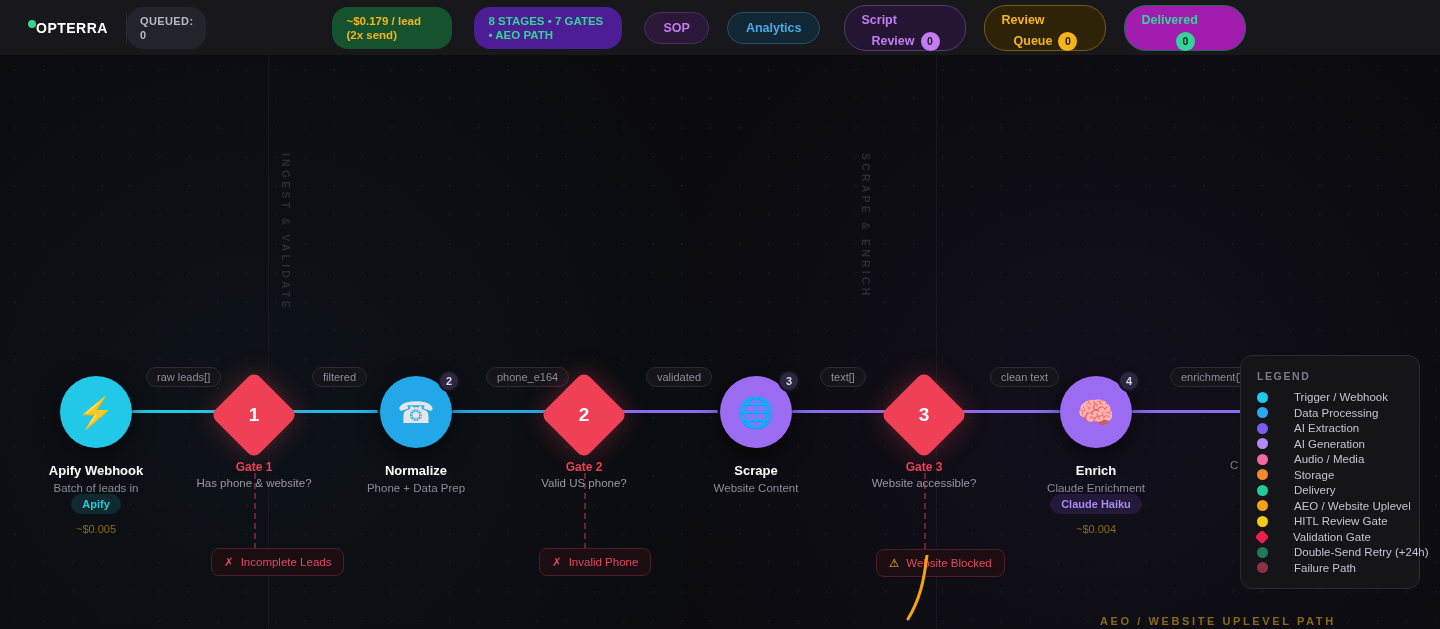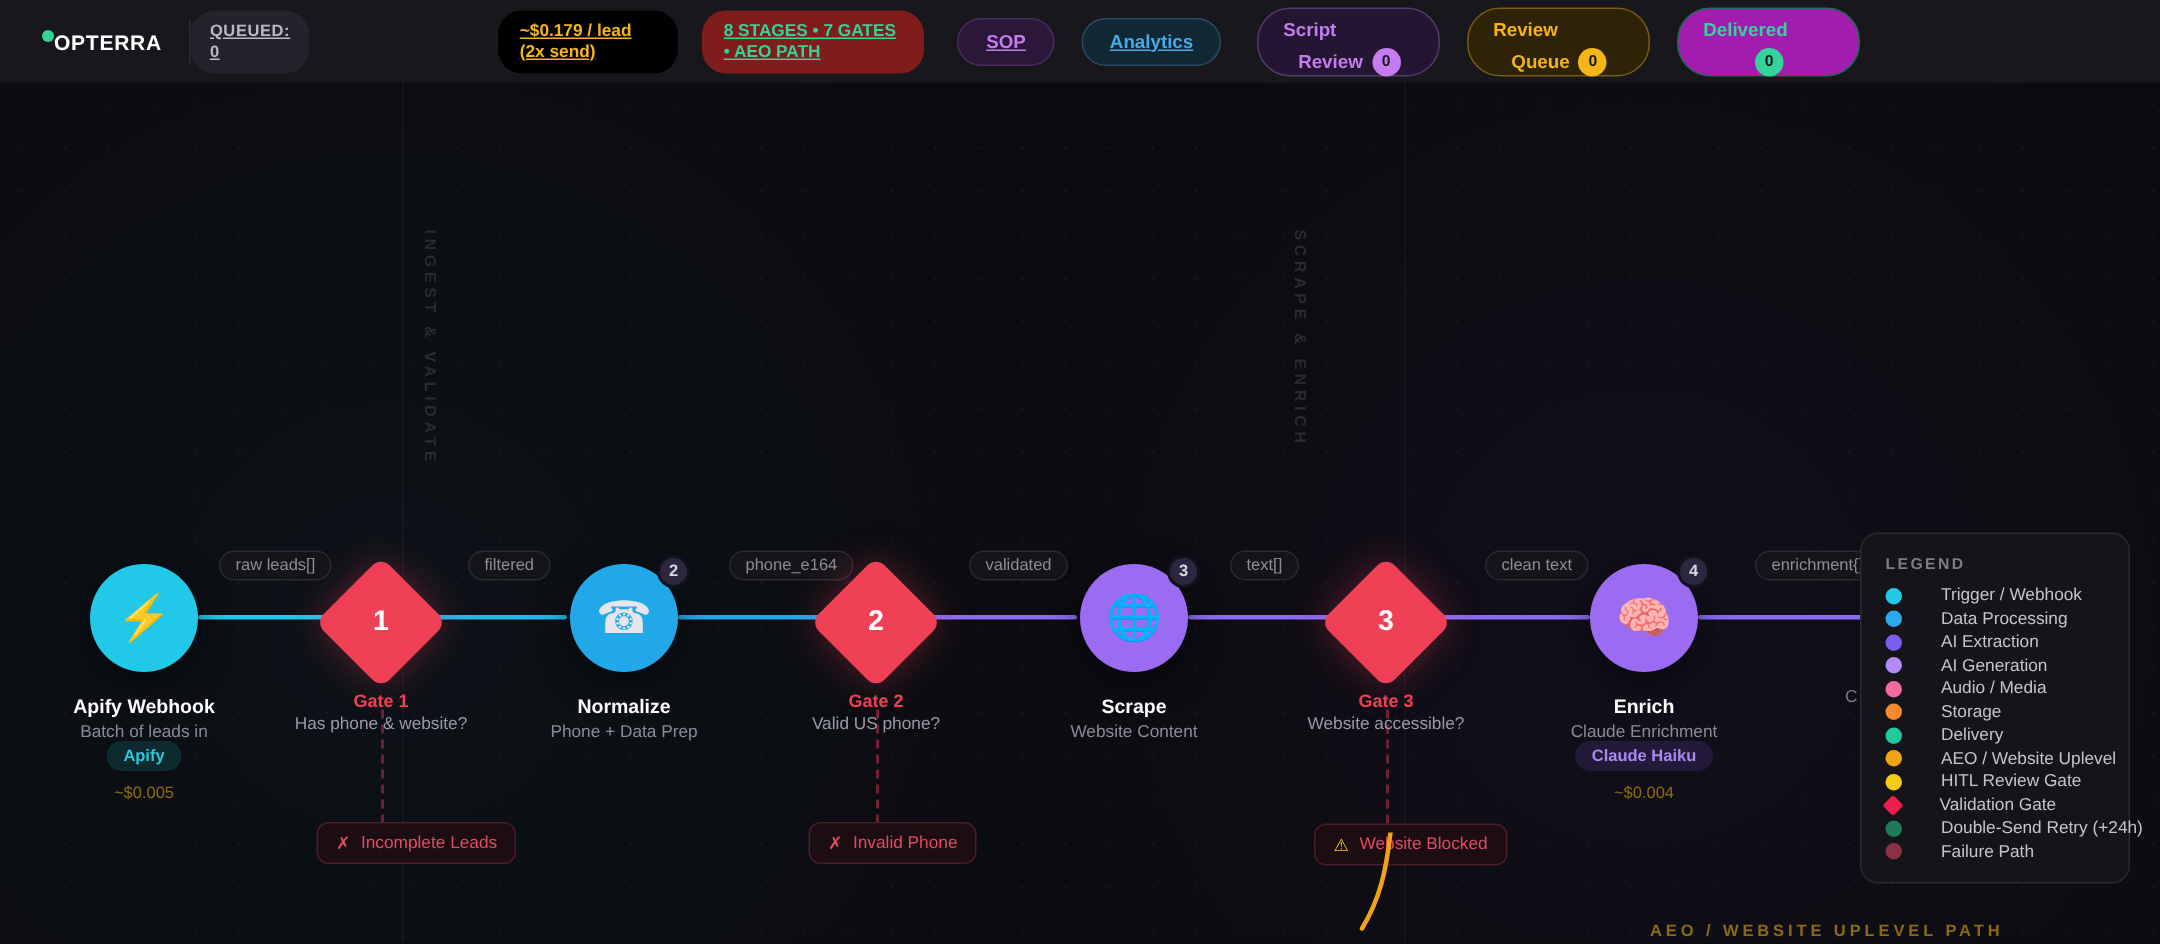--- a/index.html
+++ b/index.html
@@ -23,34 +23,33 @@
   .brand-name{ font-size:14px; font-weight:bold; letter-spacing:.5px; color:#fff; }
   .hdr-sep{ width:1px; height:30px; background:#2c2c34; }
   .hdr-title{
     width:215px; padding:0 14px; font-size:12.5px; line-height:15px;
     color:#9b9ba6; font-weight:400;
   }
   .pill{
     display:flex; align-items:center; justify-content:center;
     border-radius:16px; font-weight:bold; text-align:left;
     white-space:normal;
-    text-decoration:underline;
   }
   .pill-queued{
     background:#23232b; color:#b9b9c4; font-size:11px; letter-spacing:.4px;
     padding:7px 13px; min-width:70px; line-height:14px;
     justify-content:flex-start; margin-right:126px;
   }
   .pill-cost{
-    background:#000000; color:#f5b519; font-size:11.5px; line-height:14px;
-    padding:7px 14px; width:120px; justify-content:flex-start; 
+    background:#14532d; color:#f5b519; font-size:11.5px; line-height:14px;
+    padding:7px 14px; width:120px; justify-content:flex-start; margin-right:22px;
   }
   .pill-stages{
-    background:#7f1d1d; color:#34d399; font-size:11.5px; line-height:14px;
-    padding:7px 14px; width:148px; justify-content:flex-start; margin-right:22px;margin-left:16px;
+    background:#4c1d95; color:#34d399; font-size:11.5px; line-height:14px;
+    padding:7px 14px; width:148px; justify-content:flex-start; margin-right:22px;
   }
   .pill-sop{
     background:#2b1838; border:1px solid #4a2c5e; color:#c47cf0;
     font-size:12.5px; padding:8px 18px; margin-right:18px;
   }
   .pill-analytics{
     background:#122734; border:1px solid #2a4c63; color:#47a9e8;
     font-size:12.5px; padding:8px 18px; margin-right:24px;
   }
   .stat{

